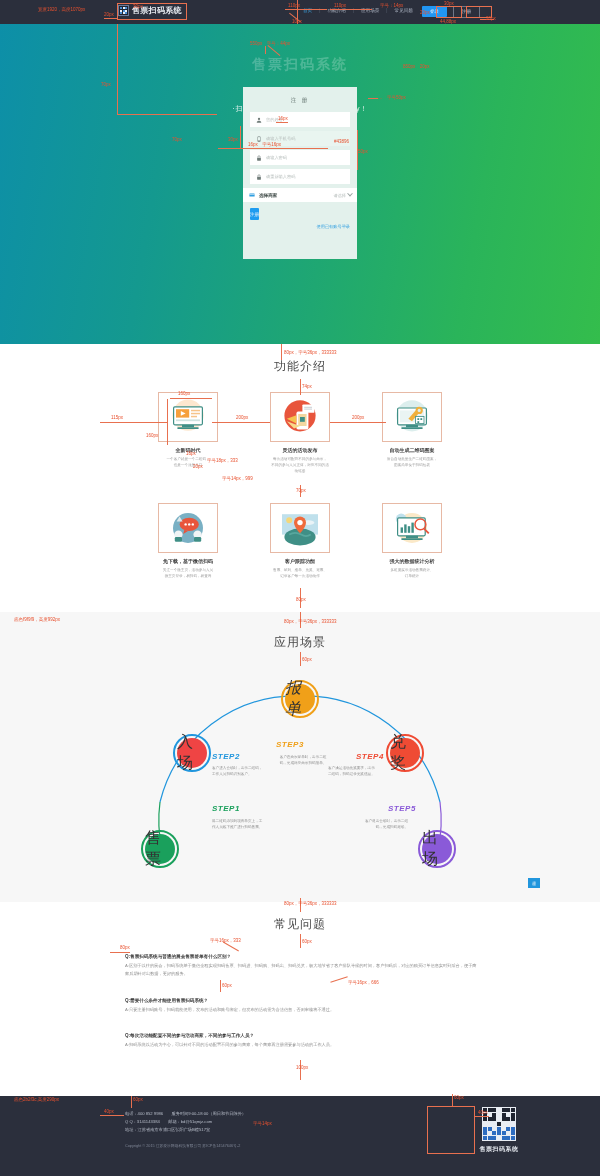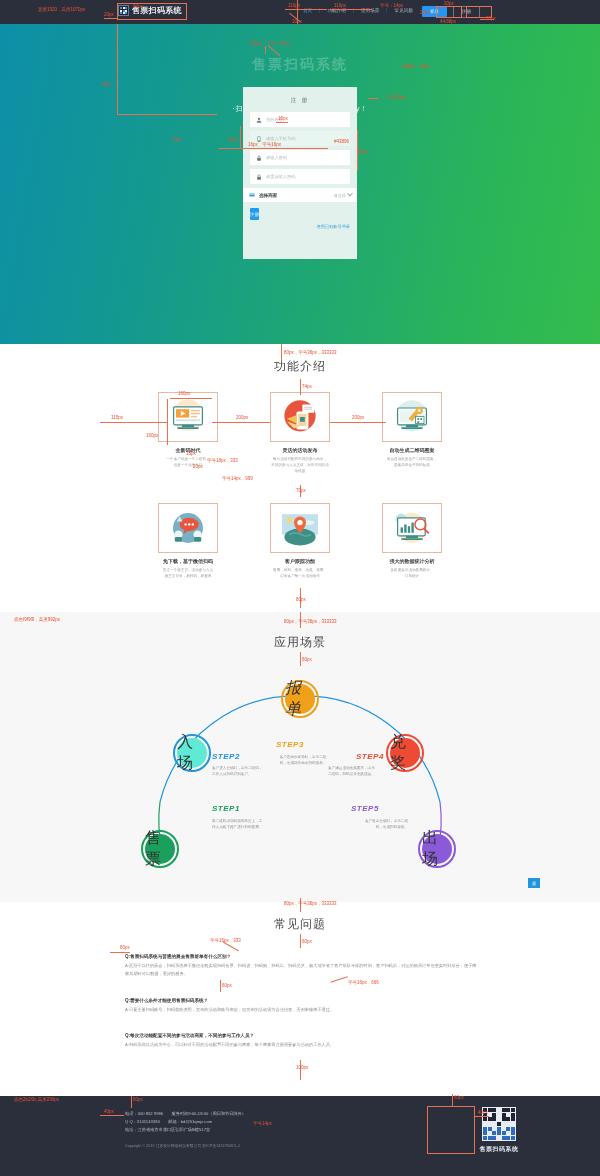--- a/index.html
+++ b/index.html
@@ -387,21 +387,21 @@
             <path d="M3 12.5V3.5h6.5" stroke="#fff" stroke-width="1.4" fill="none"></path>
             <path d="M3 12.5h9.5V7" stroke="#fff" stroke-width="1.4" fill="none"></path>
             <path d="M7 10 L13 4 L14.8 5.8 L8.8 11.8 L6.6 12.2z" fill="#fff"></path>
           </svg>
         <span class="nlabel">报单</span>
       </div>
     </div>
 
     <div style="position:absolute; left:173px; top:122px; width:38px; height:38px;">
       <div style="position:absolute; inset:0; border-radius:50%; border:2.2px solid #2196dd;"></div>
-      <div style="position:absolute; inset:4px; border-radius:50%; background:#5eead4; display:flex; flex-direction:column; align-items:center; justify-content:center;">
+      <div style="position:absolute; inset:4px; border-radius:50%; background:#ef4444; display:flex; flex-direction:column; align-items:center; justify-content:center;">
         <svg width="11" height="11" viewBox="0 0 16 16">
             <path d="M2 5V2h3M14 5V2h-3M2 11v3h3M14 11v3h-3" stroke="#fff" stroke-width="1.4" fill="none"></path>
             <rect x="4.6" y="5" width="2" height="6" fill="#fff"></rect>
             <rect x="7.6" y="5" width="1.2" height="6" fill="#fff"></rect>
             <rect x="10" y="5" width="2" height="6" fill="#fff"></rect>
           </svg>
         <span class="nlabel">入场</span>
       </div>
     </div>
 
@@ -456,21 +456,21 @@
       <div>客户在商家签单时，出示二维</div>
       <div>码，完成对应商家扫码报单。</div>
     </div>
 
     <div class="stepttl" style="left:356px; top:140px; color:#ef4b34;">STEP4</div>
     <div class="steptxt" style="left:328px; top:153px; text-align:left;">
       <div>客户满足活动兑奖要求，出示</div>
       <div>二维码，扫码记录兑奖信息。</div>
     </div>
 
-    <div class="stepttl" style="left:351px; top:192px; color:#8a5ad8;">STEP5</div>
+    <div class="stepttl" style="left:388px; top:192px; color:#8a5ad8;">STEP5</div>
     <div class="steptxt" style="left:332px; top:206px; text-align:right;">
       <div>客户退出会场时，出示二维</div>
       <div>码，完成扫码退场。</div>
     </div>
 
     <div style="position:absolute; right:60px; bottom:14px; width:12px; height:10px; background:#2196dd; display:flex; align-items:center; justify-content:center; color:#fff; font-size:4px;">週</div>
   </div>
 
   <div class="faq">
     <div class="sec-title" style="margin-top:14px;">常见问题</div>

